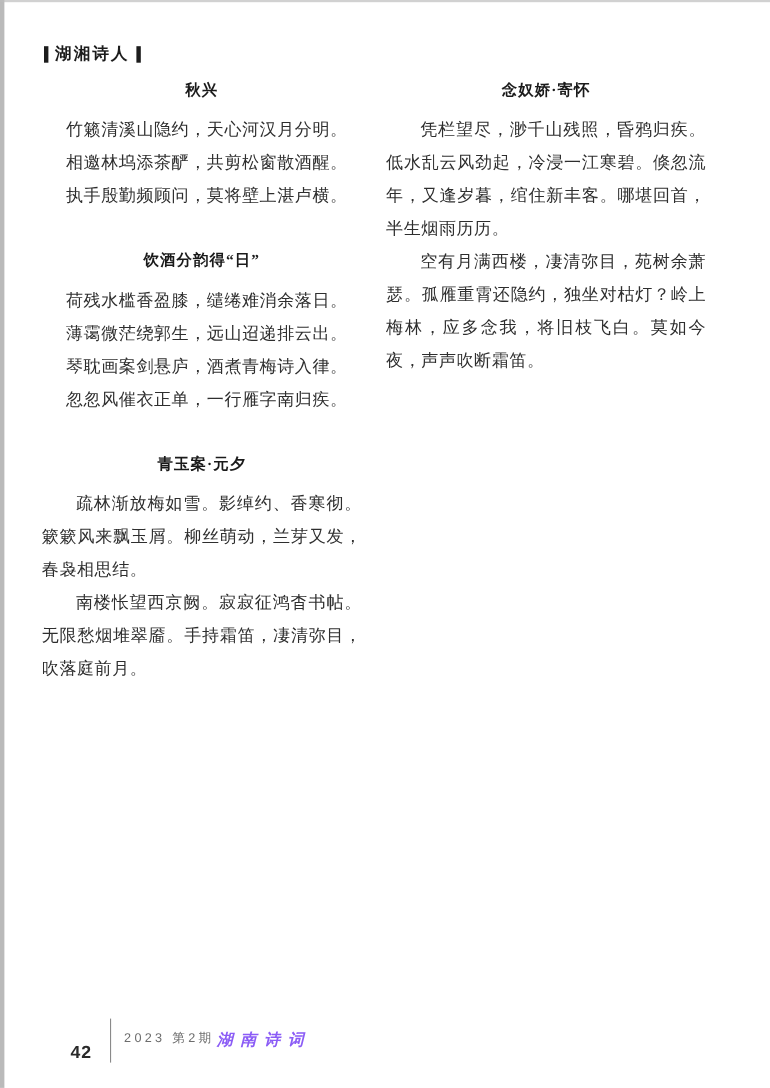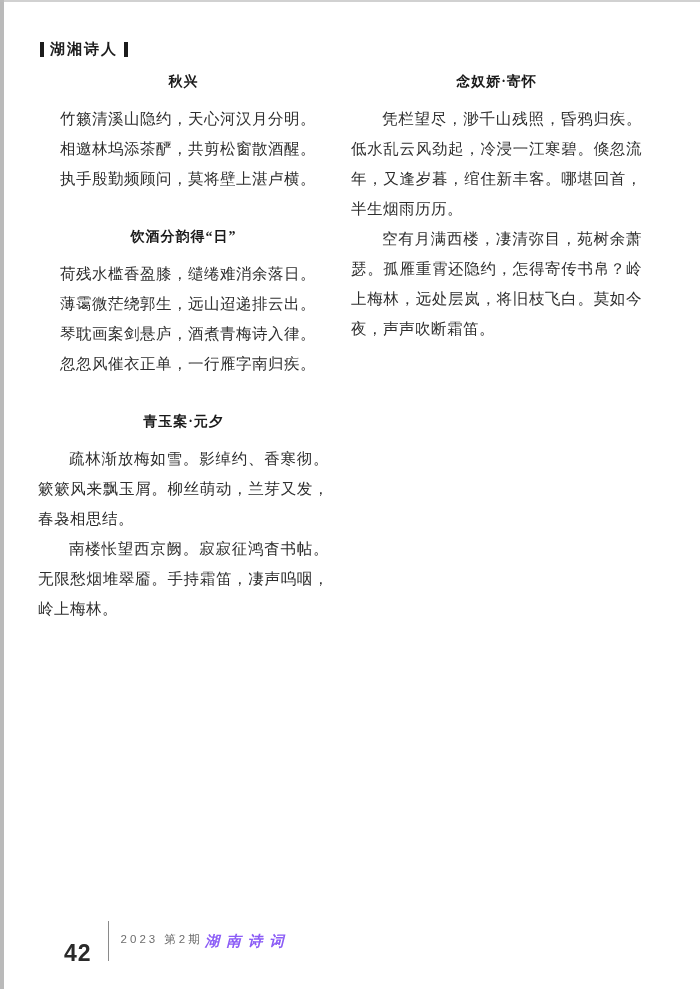--- a/index.html
+++ b/index.html
@@ -39,21 +39,21 @@
     font-size:15.5px;line-height:30px;
     letter-spacing:0.5px;text-align:justify;
   }
 
   .page-footer{
     position:absolute;left:64px;bottom:22px;
     display:flex;align-items:center;
   }
   .page-number{
     font-family:"Liberation Sans","DejaVu Sans",sans-serif;
-    font-weight:bold;font-size:23px;color:#2a2a2a;letter-spacing:1px;margin-top:25px;
+    font-weight:bold;font-size:16px;color:#2a2a2a;letter-spacing:1px;margin-top:25px;
   }
   .footer-divider{width:1px;height:40px;background:#8a8a8a;margin:0 12px 0 16px;}
   .issue-block{display:flex;flex-direction:row;justify-content:center;gap:2px;}
   .issue-line{
     font-family:"Liberation Sans","DejaVu Sans",sans-serif;
     font-size:11.5px;color:#6d6d6d;letter-spacing:3px;
   }
   .journal-name{
     font-family:"DejaVu Serif","Liberation Serif",serif;
     font-style:italic;
@@ -85,28 +85,28 @@
         <section class="poem">
           <h3 class="poem-title">饮酒分韵得“日”</h3>
           <p class="verse-line">荷残水槛香盈膝，缱绻难消余落日。</p>
           <p class="verse-line">薄霭微茫绕郭生，远山迢递排云出。</p>
           <p class="verse-line">琴耽画案剑悬庐，酒煮青梅诗入律。</p>
           <p class="verse-line">忽忽风催衣正单，一行雁字南归疾。</p>
         </section>
         <section class="poem">
           <h3 class="poem-title">青玉案·元夕</h3>
           <p class="ci-para">疏林渐放梅如雪。影绰约、香寒彻。簌簌风来飘玉屑。柳丝萌动，兰芽又发，春袅相思结。</p>
-          <p class="ci-para">南楼怅望西京阙。寂寂征鸿杳书帖。无限愁烟堆翠靥。手持霜笛，凄声呜咽，岭上梅林。</p>
+          <p class="ci-para">南楼怅望西京阙。寂寂征鸿杳书帖。无限愁烟堆翠靥。手持霜笛，凄清弥目，吹落庭前月。</p>
         </section>
       </div>
     <div class="col">
         <section class="poem">
           <h3 class="poem-title">念奴娇·寄怀</h3>
           <p class="ci-para">凭栏望尽，渺千山残照，昏鸦归疾。低水乱云风劲起，冷浸一江寒碧。倏忽流年，又逢岁暮，绾住新丰客。哪堪回首，半生烟雨历历。</p>
-          <p class="ci-para">空有月满西楼，凄清弥目，苑树余萧瑟。孤雁重霄还隐约，怎得寄传书帛？岭上梅林，远处层岚，将旧枝飞白。莫如今夜，声声吹断霜笛。</p>
+          <p class="ci-para">空有月满西楼，凄清弥目，苑树余萧瑟。孤雁重霄还隐约，独坐对枯灯？岭上梅林，应多念我，将旧枝飞白。莫如今夜，声声吹断霜笛。</p>
         </section>
       </div>
   </div>
 
   <div class="page-footer">
     <span class="page-number">42</span>
     <span class="footer-divider"></span>
     <span class="issue-block">
       <span class="issue-line">2023  第2期</span>
       <span class="journal-name">湖南诗词</span>

